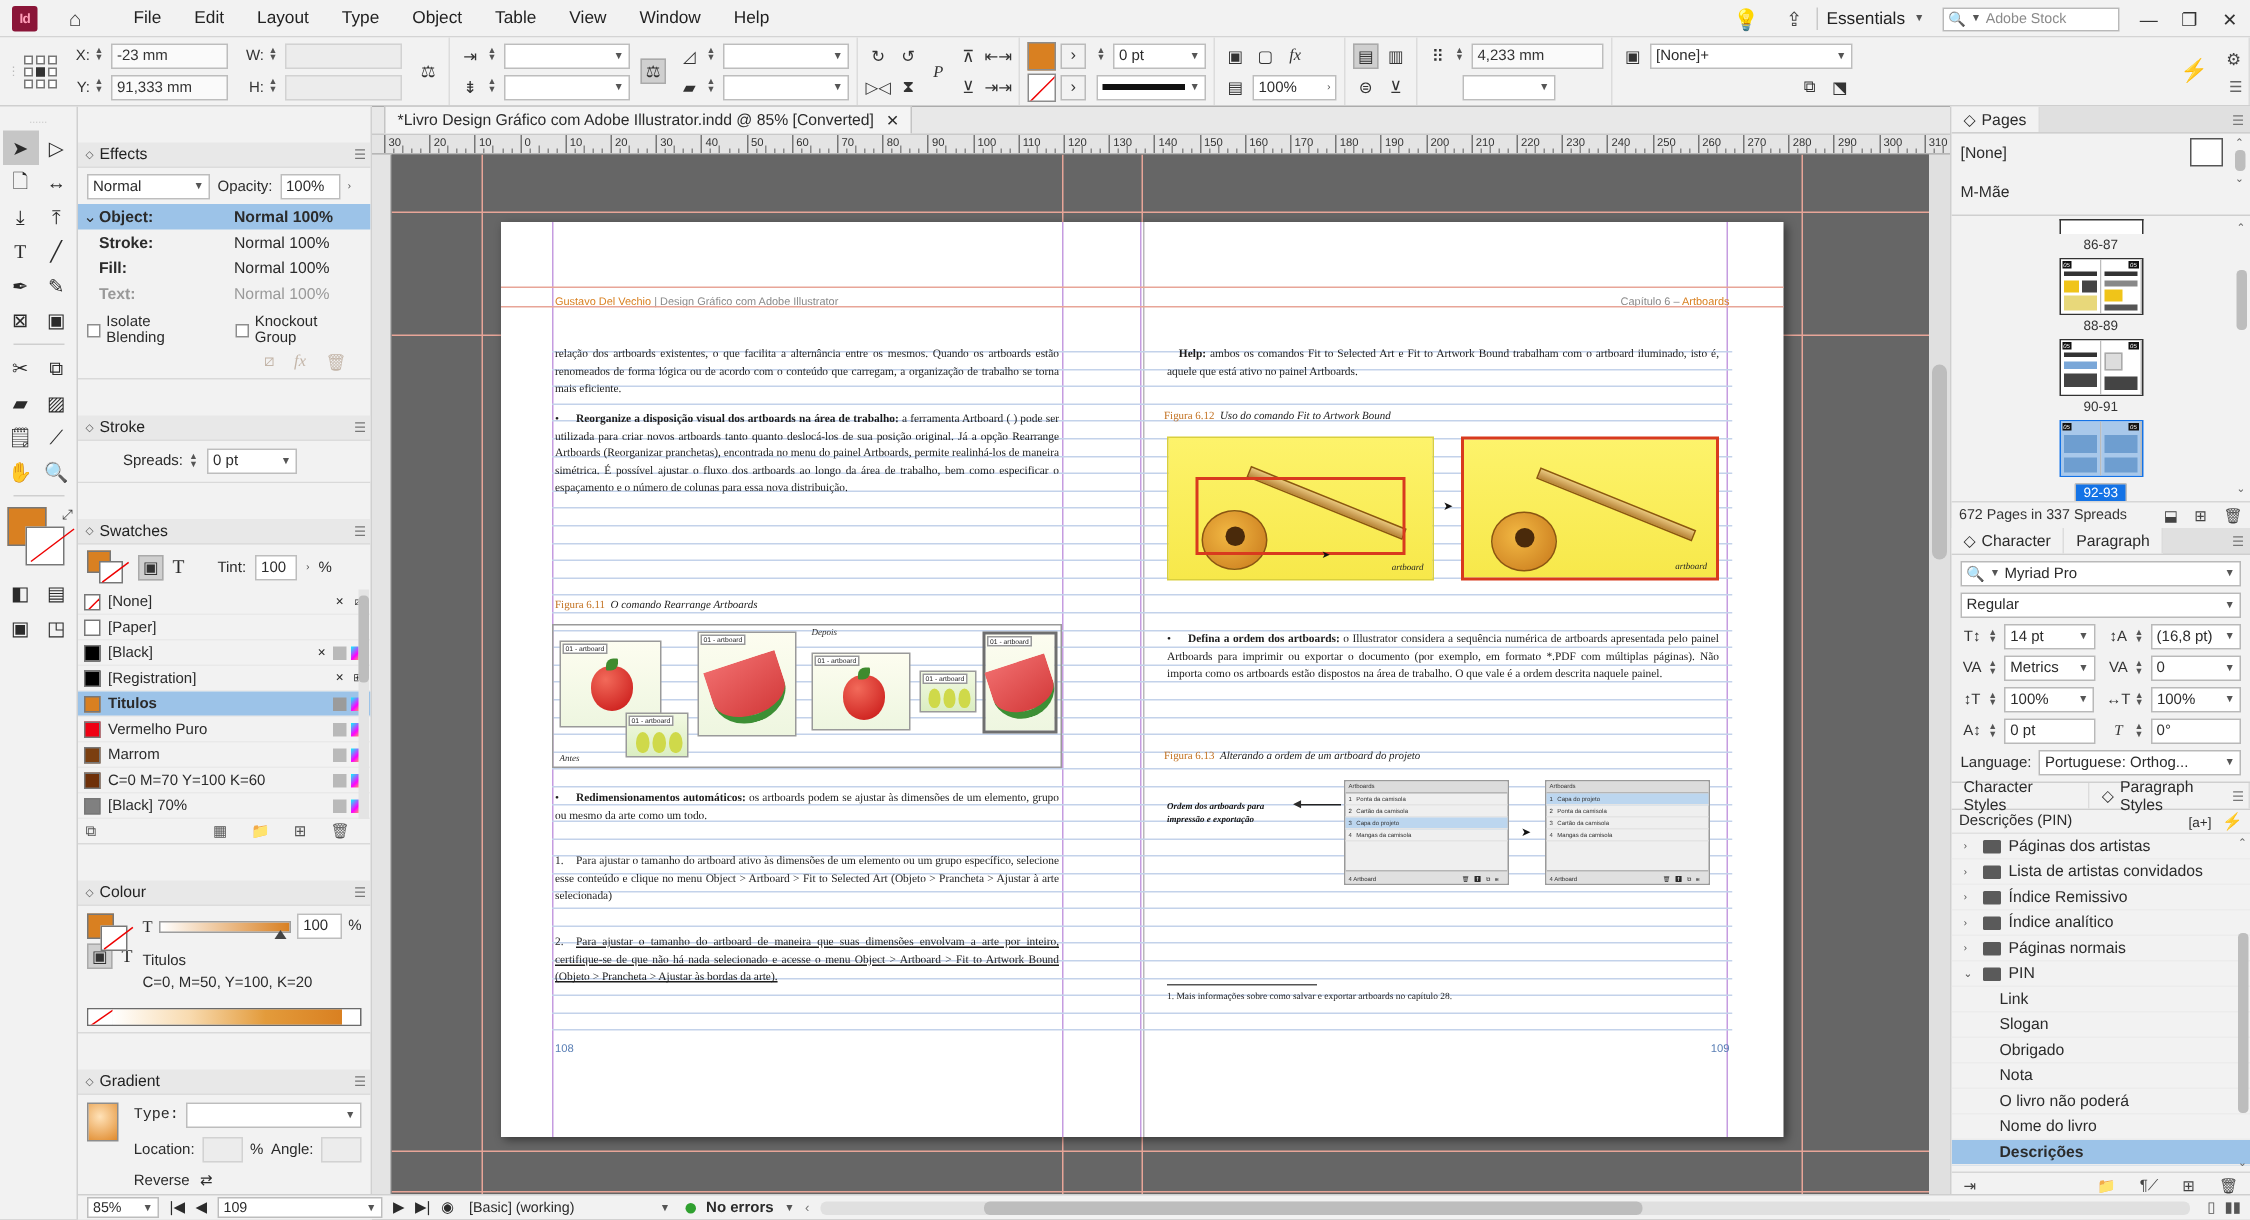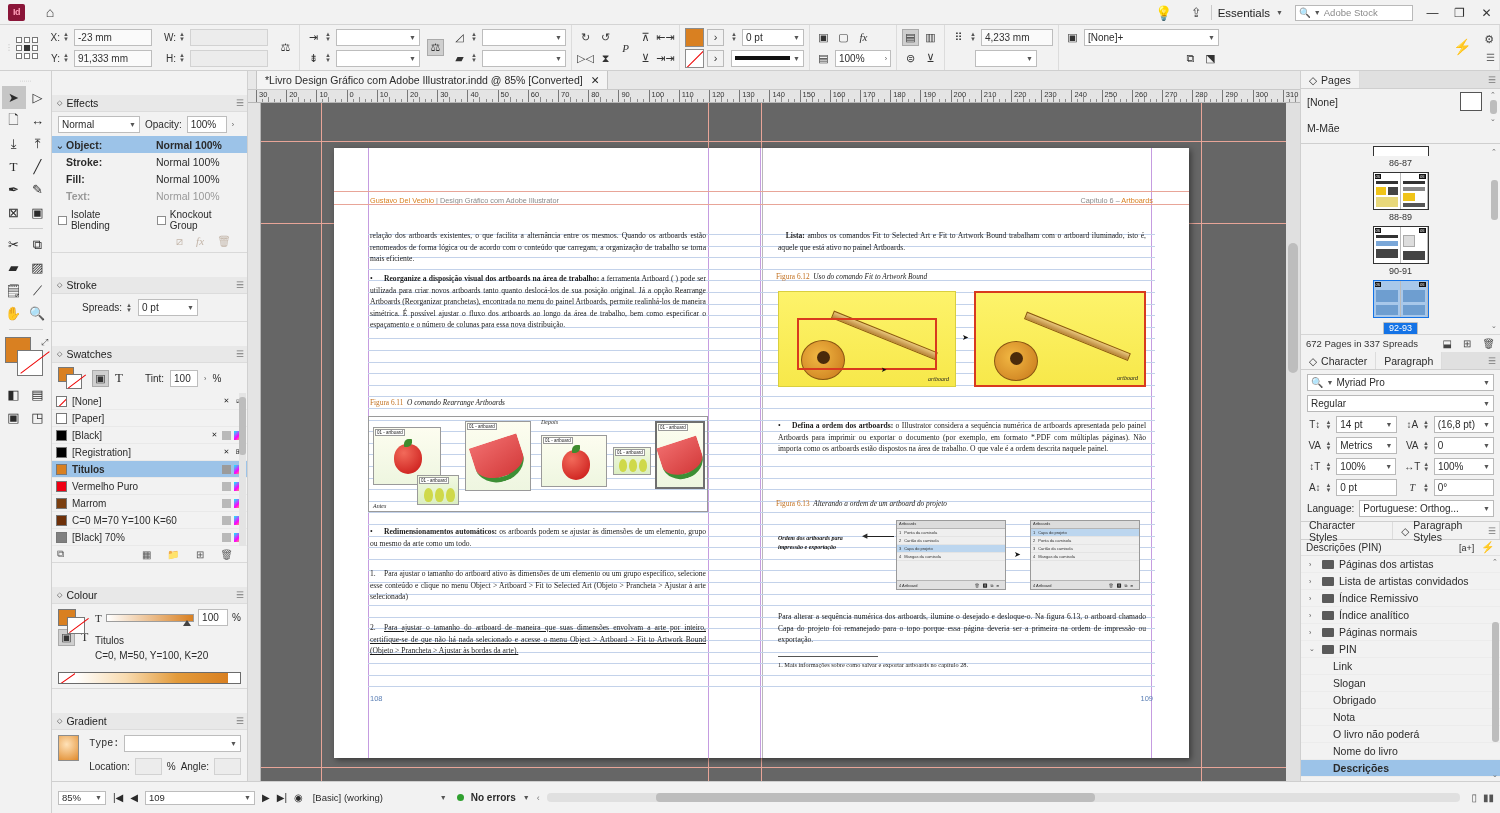--- a/index.html
+++ b/index.html
@@ -144,35 +144,46 @@
     display:flex; align-items:center; padding:0 3px; justify-content:space-between;}
   .cicon { width:16px; font-size:10px; color:#333; text-align:center;}
 
   .pstyle { height:17px; display:flex; align-items:center; font-size:10.5px; gap:5px;
     border-bottom:1px solid #ececec; padding-left:8px;}
   .pstyle.hl { background:#9cc3e8; font-weight:bold;}
   .folder { width:12px; height:9px; background:#5a5a5a; border-radius:1px;}
   .caret { font-size:7px; color:#555; width:8px;}
 
   
-  .statusbar { position:absolute; left:52px; right:0; bottom:0; height:32px; background:#f2f2f2;
+  .statusbar { position:absolute; left:52px; right:0; bottom:0; height:17px; background:#f2f2f2;
     border-top:1px solid #cfcfcf; display:flex; align-items:center; gap:7px; font-size:10px;
     padding:0 6px; }
   .sfld { height:14px; border:1px solid #bdbdbd; background:#fff; display:flex; align-items:center;
     justify-content:space-between; padding:0 3px; font-size:9.5px;}
   .dot { width:7px; height:7px; border-radius:50%; background:#2fa02f; display:inline-block;}
   .scrollh { flex:1; height:9px; background:#e0e0e0; border-radius:4px; position:relative;}
   .scrollh i { position:absolute; left:12%; width:48%; top:0; bottom:0; background:#bdbdbd; border-radius:4px;}
 </style>
 </head>
 <body>
 
 <div class="menubar">
   <div class="id-logo">Id</div>
   <div class="home-ico">⌂</div>
+  <div class="menus">
+    <span>File</span>
+    <span>Edit</span>
+    <span>Layout</span>
+    <span>Type</span>
+    <span>Object</span>
+    <span>Table</span>
+    <span>View</span>
+    <span>Window</span>
+    <span>Help</span>
+  </div>
   <div class="mb-right">
     <div class="bulb">💡</div>
     <div class="share">⇪</div>
     <div style="width:1px;height:15px;background:#c9c9c9;"></div>
     <div class="ess">
       <span>Essentials</span>
       <span class="dd">▼</span>
     </div>
     <div class="stock">
       <span>🔍</span>
@@ -350,21 +361,21 @@
         <span class="ico">⊻</span>
       </div>
     </div>
   </div>
 
   <div class="cgrp">
     <div class="ctwo">
       <div class="crow">
         <span class="ico">⠿</span>
         <span class="stp">▲<br>▼</span>
-        <span class="fld" style="width:72px;">4,233 mm</span>
+        <span class="fld" style="width:88px;">4,233 mm</span>
       </div>
       <div class="crow">
         <span class="sel" style="width:62px;margin-left:25px;">
             <span></span>
             <span class="dd">▼</span>
           </span>
       </div>
     </div>
   </div>
 
@@ -1025,21 +1036,21 @@
 
         <div style="position:absolute;left:36px;top:420px;width:336px;" class="ptext">
           <span style="display:inline-block;width:14px;">1.</span><span>Para ajustar o tamanho do artboard ativo às dimensões de um elemento ou um grupo específico, selecione esse conteúdo e clique no menu Object &gt; Artboard &gt; Fit to Selected Art (Objeto &gt; Prancheta &gt; Ajustar à arte selecionada)</span>
         </div>
 
         <div style="position:absolute;left:36px;top:474px;width:336px;text-decoration:underline;" class="ptext">
           <span style="display:inline-block;width:14px;">2.</span><span>Para ajustar o tamanho do artboard de maneira que suas dimensões envolvam a arte por inteiro, certifique-se de que não há nada selecionado e acesse o menu Object &gt; Artboard &gt; Fit to Artwork Bound (Objeto &gt; Prancheta &gt; Ajustar às bordas da arte).</span>
         </div>
 
         <div style="position:absolute;left:444px;top:82px;width:368px;" class="ptext">
-          &nbsp;&nbsp;&nbsp;<b>Lista:</b><span> ambos os comandos Fit to Selected Art e Fit to Artwork Bound trabalham com o artboard iluminado, isto é, aquele que está ativo no painel Artboards.</span>
+          &nbsp;&nbsp;&nbsp;<b>Help:</b><span> ambos os comandos Fit to Selected Art e Fit to Artwork Bound trabalham com o artboard iluminado, isto é, aquele que está ativo no painel Artboards.</span>
         </div>
 
         <div style="position:absolute;left:442px;top:124px;" class="figcap">
           <span>Figura 6.12</span> &nbsp;<i>Uso do comando Fit to Artwork Bound</i>
         </div>
 
         <div style="position:absolute;left:444px;top:143px;width:368px;height:96px;">
           <div class="guitarbox" style="left:0;top:0;width:178px;height:96px;">
             <div style="position:absolute;left:22px;top:48px;width:44px;height:40px;background:radial-gradient(circle at 40% 40%,#f2b843,#c6761a);border-radius:50%;border:1px solid #8a5512;"></div>
             <div style="position:absolute;left:38px;top:59px;width:13px;height:13px;background:#4a2a0b;border-radius:50%;"></div>
@@ -1112,21 +1123,20 @@
                 <span>4</span>
                 <span>Mangas da camisola</span>
               </div>
             <div style="position:absolute;bottom:0;left:0;right:0;height:9px;background:#e0e0e0;border-top:1px solid #b5b5b5;font-size:4px;padding-left:2px;display:flex;align-items:center;justify-content:space-between;">
               <span>4 Artboard</span>
               <span style="margin-right:3px;letter-spacing:3px;">🗑⬆⧉⊞</span>
             </div>
           </div>
         </div>
 
-        <div style="position:absolute;left:444px;top:463px;width:368px;" class="ptext">Para alterar a sequência numérica dos artboards, ilumine o desejado e desloque-o. Na figura 6.13, o artboard chamado Capa do projeto foi remanejado para o topo porque essa página deveria ser a primeira na ordem de impressão ou exportação.</div>
 
         <div style="position:absolute;left:444px;top:508px;width:100px;height:1px;background:#555;"></div>
         <div style="position:absolute;left:444px;top:513px;width:368px;font-family:'Liberation Serif',serif;font-size:6.3px;color:#222;">1. Mais informações sobre como salvar e exportar artboards no capítulo 28.</div>
 
         <div style="position:absolute;left:36px;top:546px;" class="pnum">108</div>
         <div style="position:absolute;right:36px;top:546px;" class="pnum">109</div>
       </div>
     </div>
 
     <div style="position:absolute;right:0;top:32px;bottom:17px;width:14px;background:#e0e0e0;">

